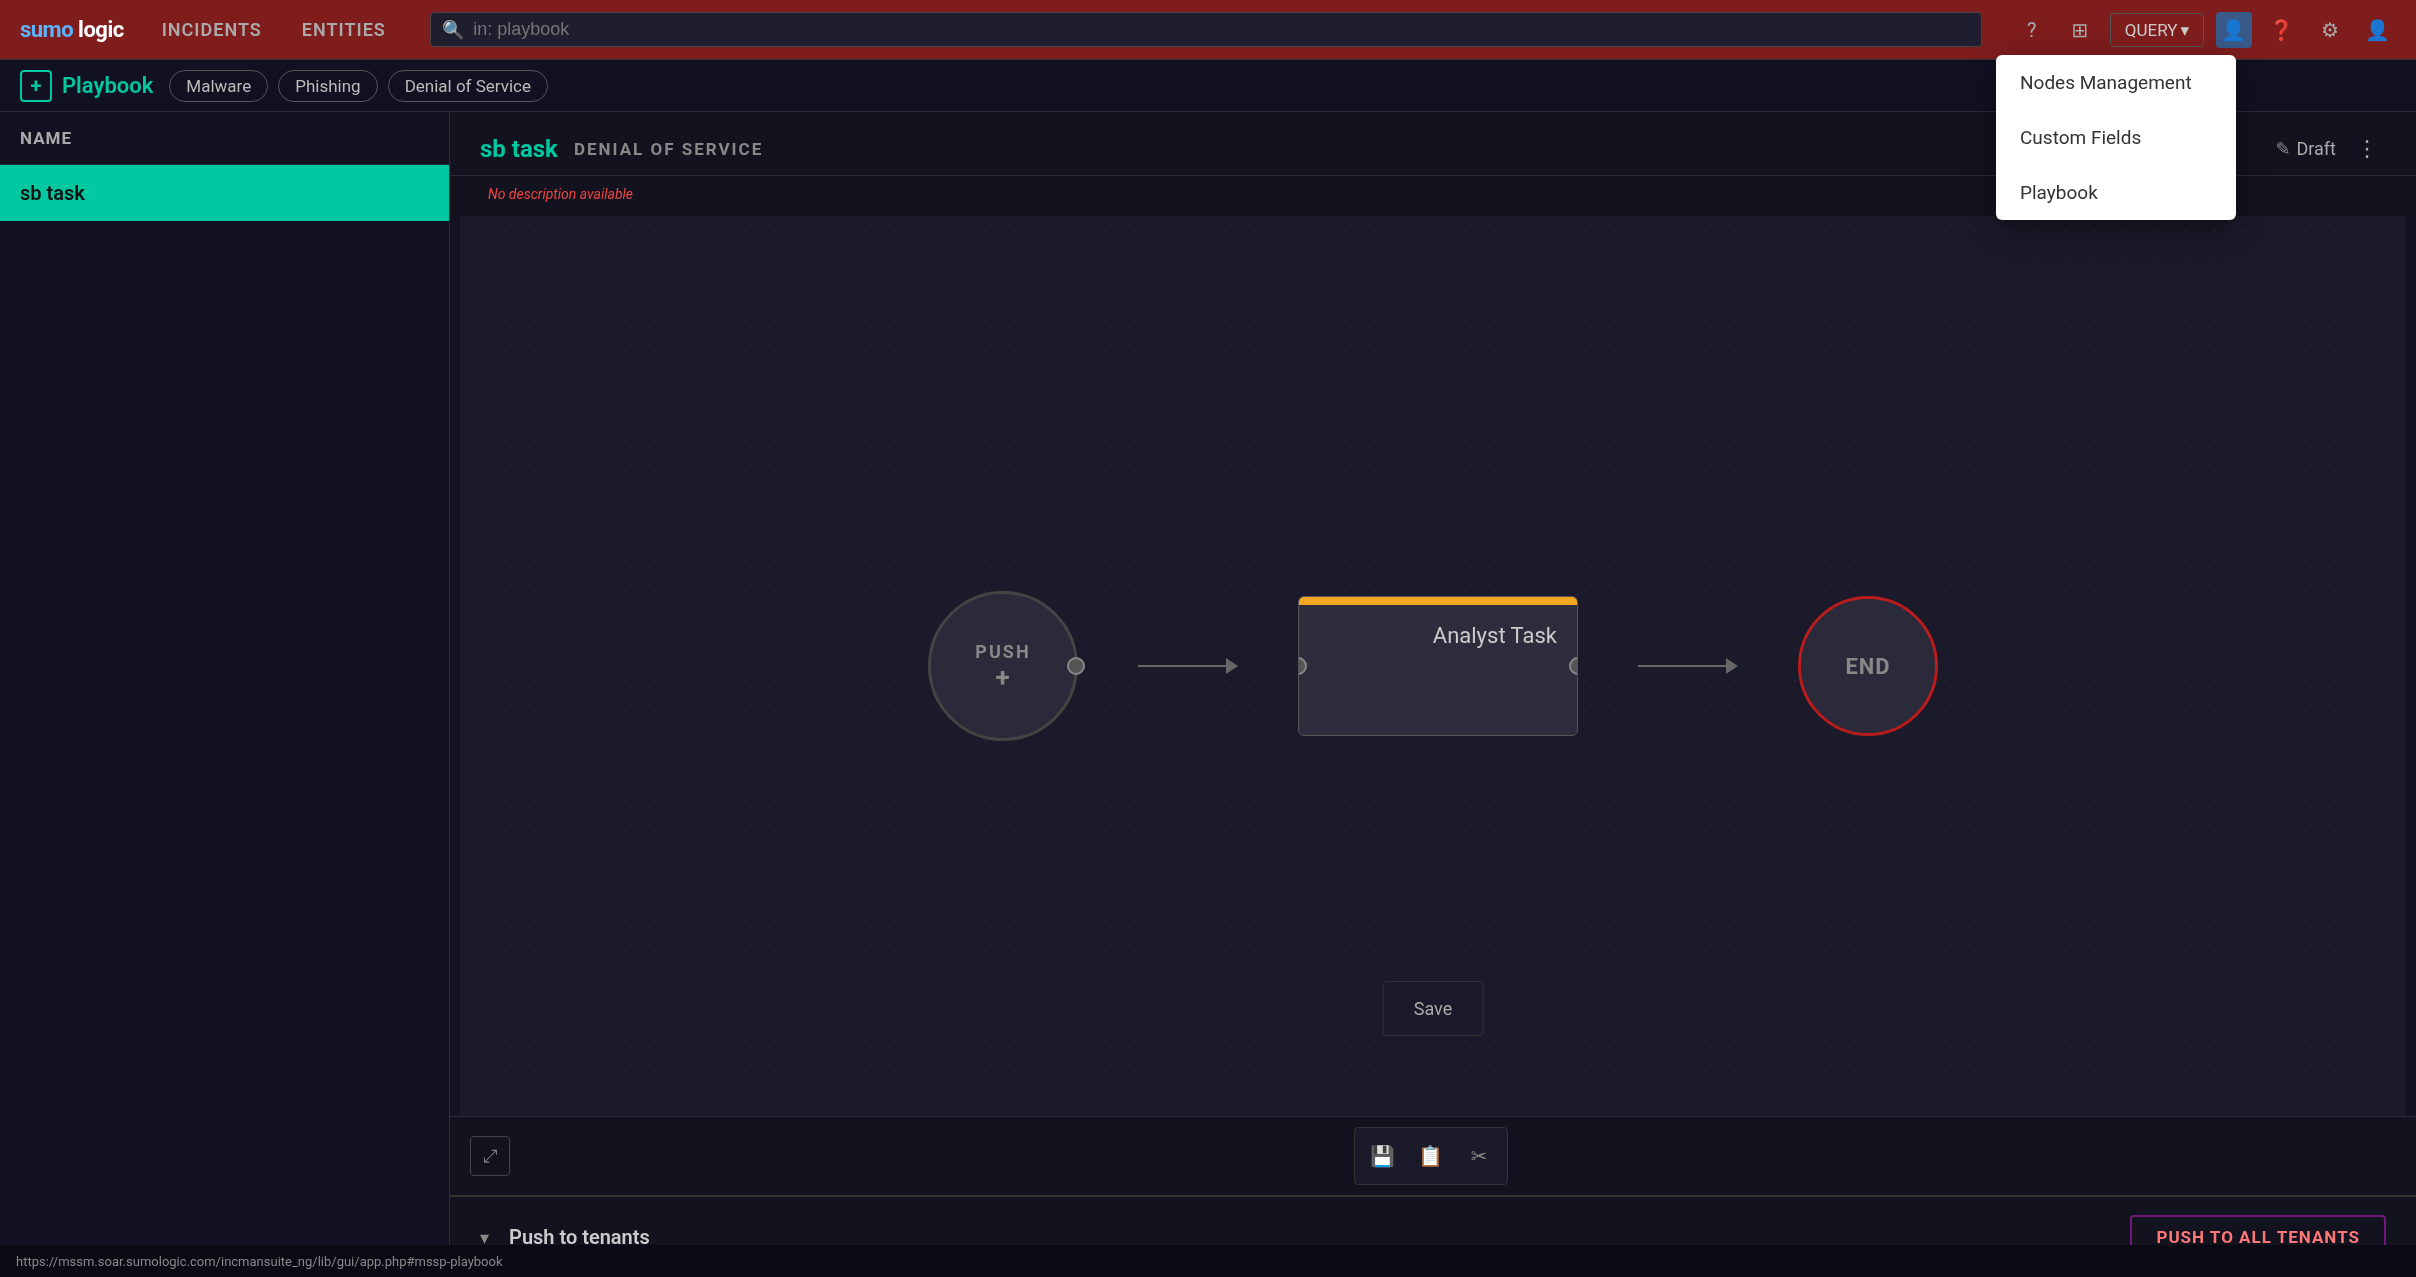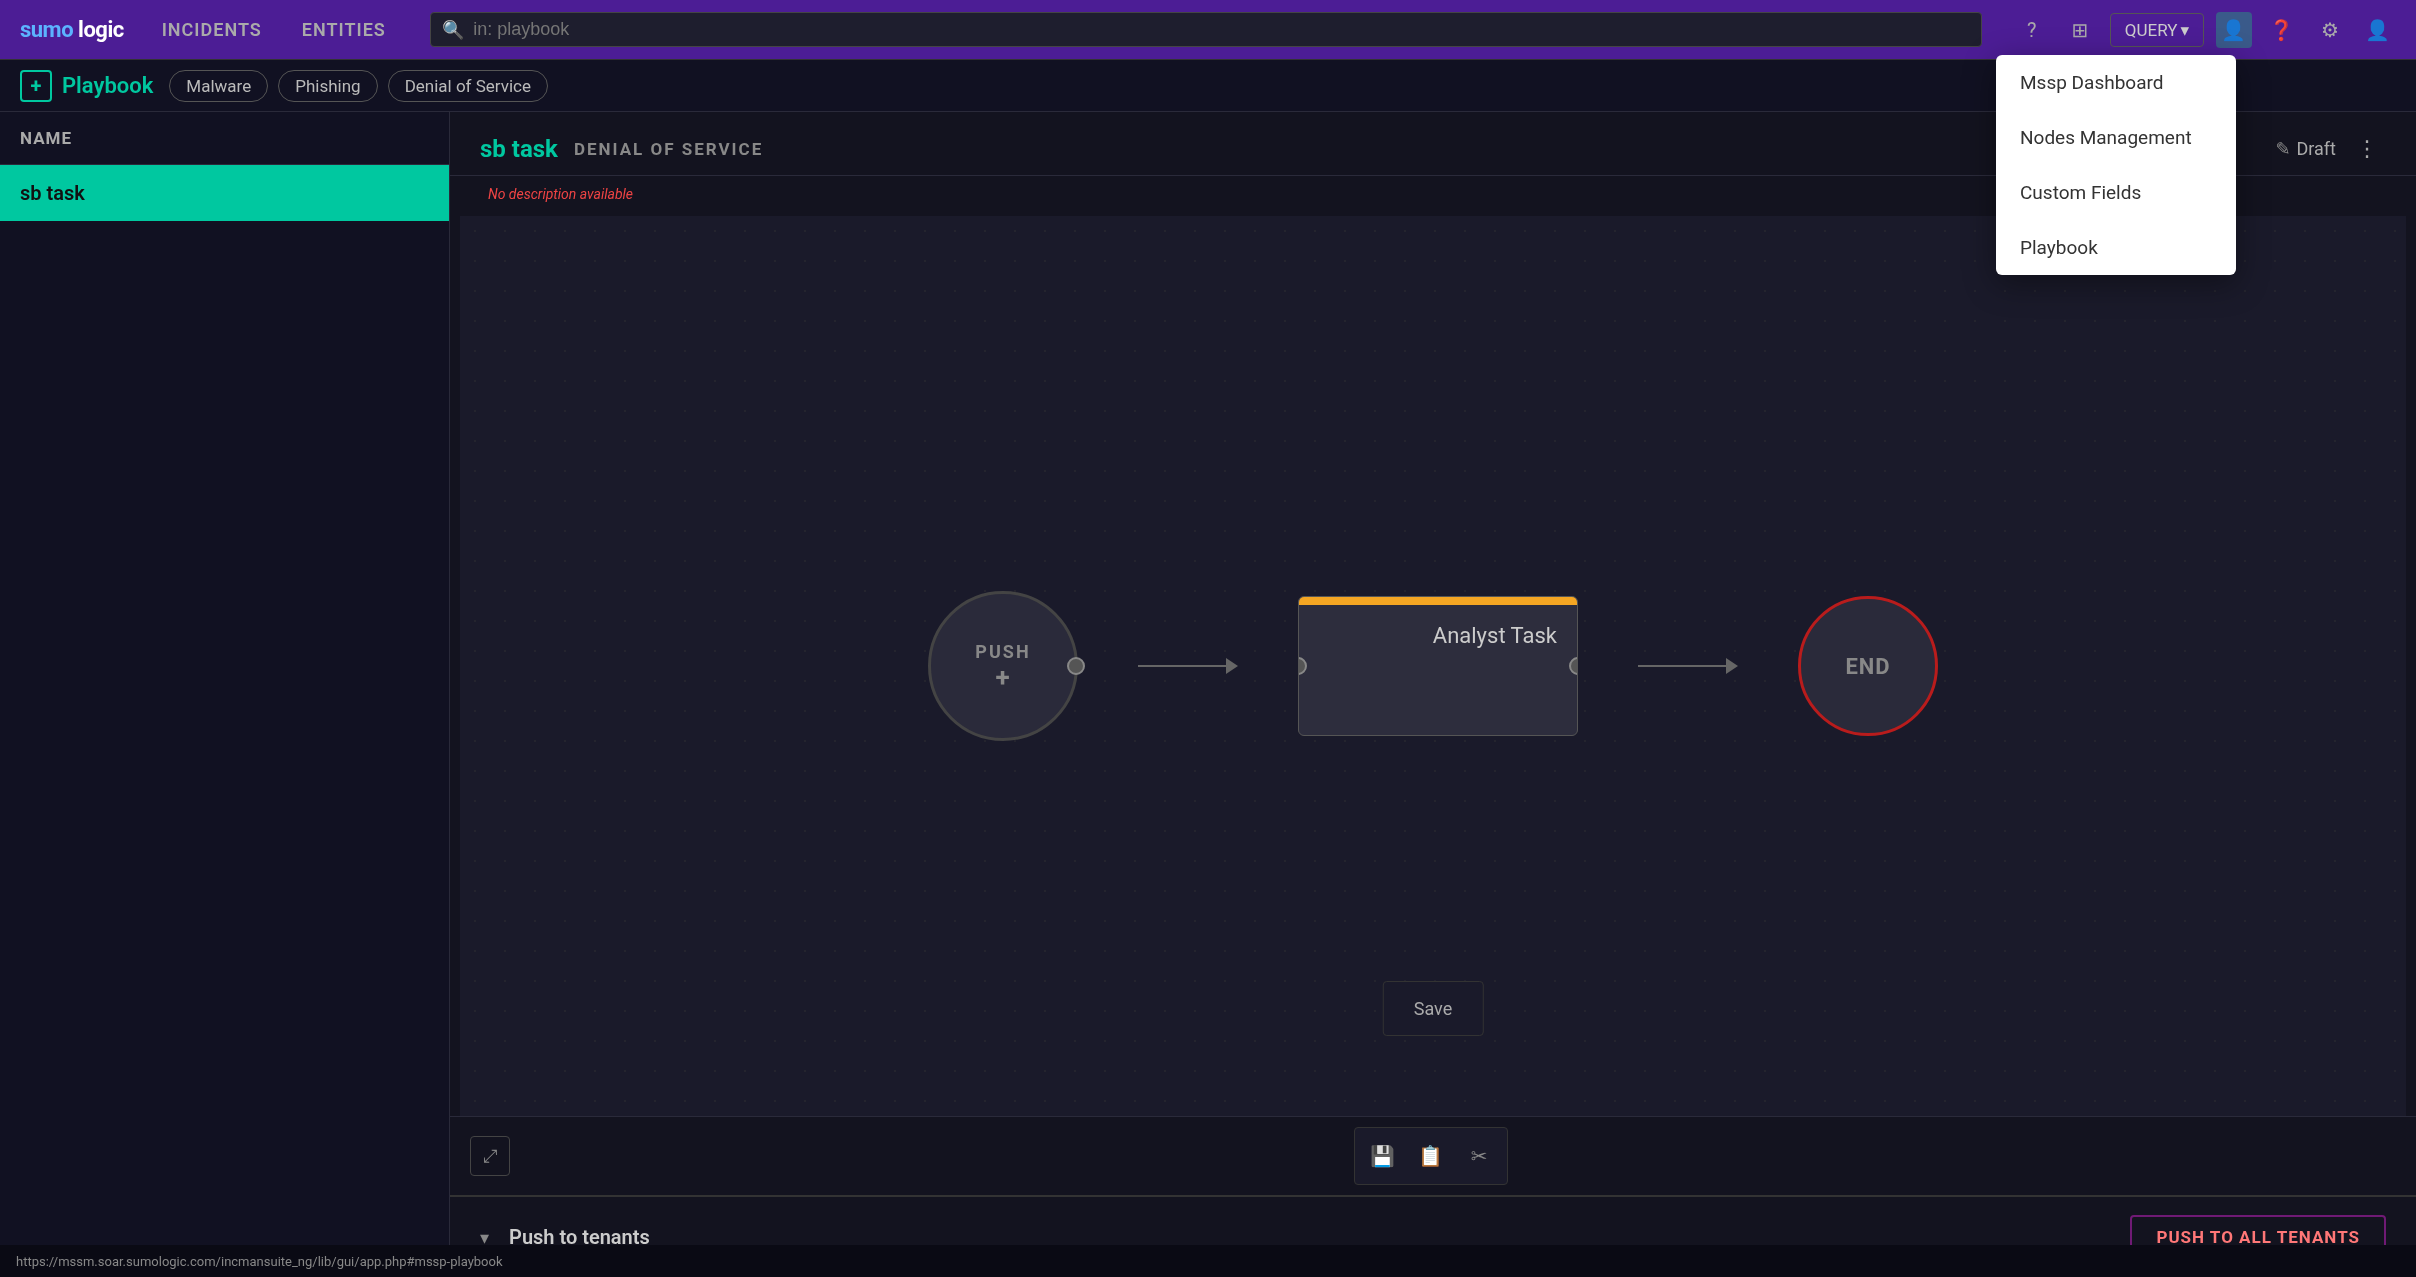--- a/index.html
+++ b/index.html
@@ -10,21 +10,21 @@
       width: 2416px;
       height: 1277px;
       overflow: hidden;
       font-size: 24px;
     }
 
     
     .top-nav {
       display: flex;
       align-items: center;
-      background: #4c1d95;
+      background: #7f1d1d;
       height: 60px;
       padding: 0 20px;
       gap: 16px;
       border-bottom: 1px solid #333;
       position: relative;
       z-index: 10;
     }
     .logo {
       color: #fff;
       font-size: 22px;
@@ -540,21 +540,20 @@
     <div class="push-bar">
       <span class="push-chevron">▾</span>
       <span class="push-label">Push to tenants</span>
       <div class="push-all-btn">PUSH TO ALL TENANTS</div>
     </div>
 
   </div>
 </div>
 
 <div class="dropdown-menu">
-  <div class="dropdown-item">Mssp Dashboard</div>
   <div class="dropdown-item">Nodes Management</div>
   <div class="dropdown-item">Custom Fields</div>
   <div class="dropdown-item">Playbook</div>
 </div>
 
 <div class="status-bar">
   <span class="status-url">https://mssm.soar.sumologic.com/incmansuite_ng/lib/gui/app.php#mssp-playbook</span>
 </div>
 
 </body></html>

